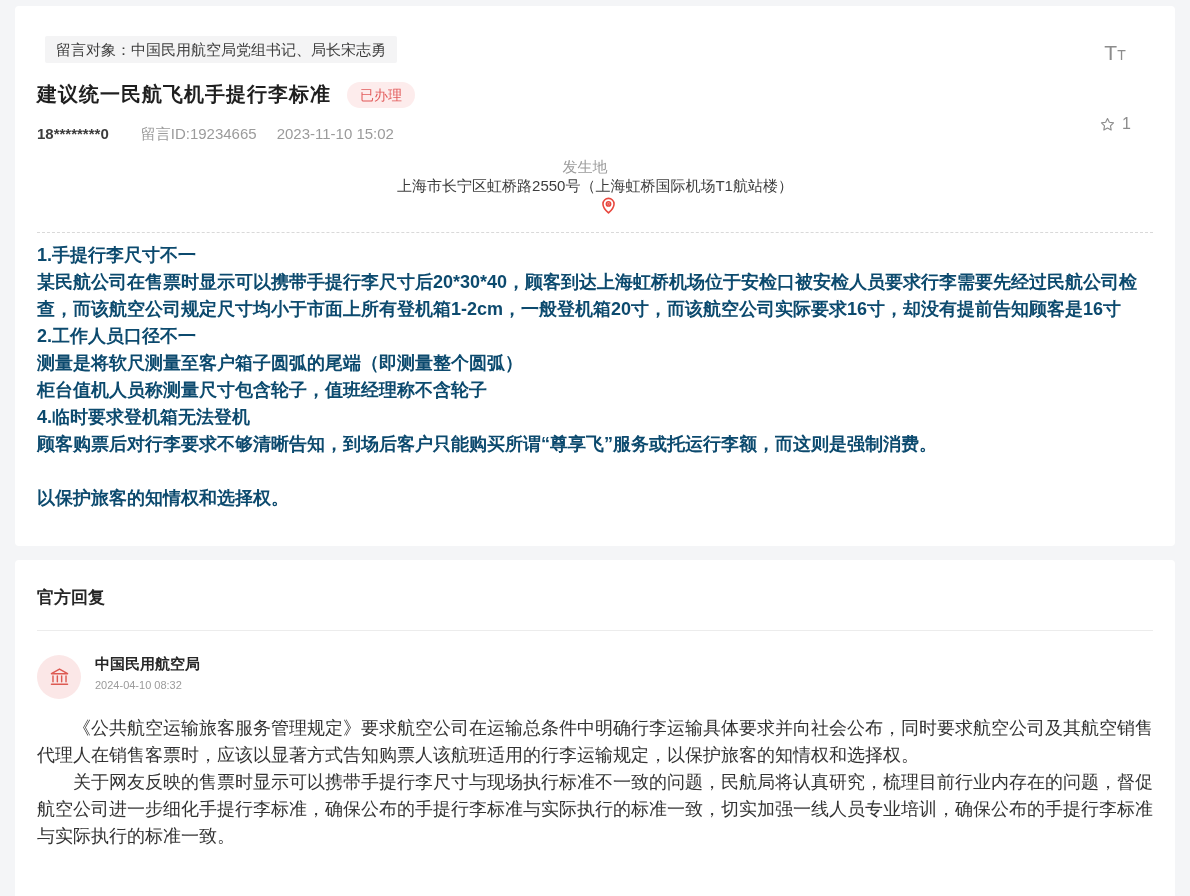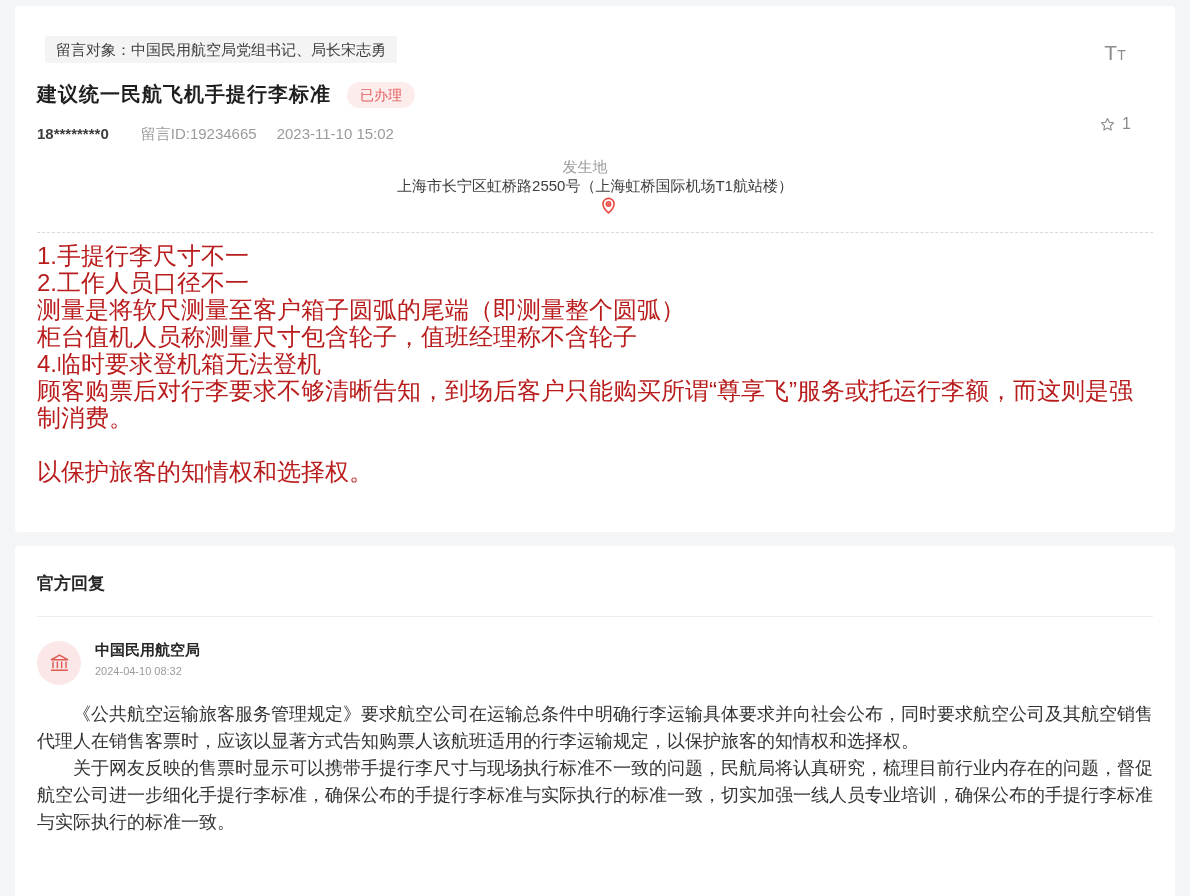--- a/index.html
+++ b/index.html
@@ -82,23 +82,24 @@
   }
   .loc-label { color: var(--meta-gray, #9b9b9b); margin-right: 20px; }
   .loc-value { color: #3d3d3d; }
   .pin-icon { margin-left: 26px; display: inline-flex; cursor: pointer; }
   .dashed-divider {
     border: none;
     border-top: 1px dashed #d9d9d9;
     margin: 17px 0 9px;
   }
   .message-body {
-    font-size: 24px;
+    font-size: 18px;
     line-height: 27px;
-    color: #b91c1c;
+    color: #0c4a6e;
+    font-weight: bold;
   }
   .reply-card {
     margin-top: 14px;
     padding: 26px 22px 35px;
     min-height: 350px;
     border-radius: 4px 4px 0 0;
   }
   .reply-section-title {
     margin: 0;
     font-size: 17px;
@@ -174,20 +175,21 @@
           <circle cx="12" cy="10" r="2.7"></circle>
           <circle cx="12" cy="10" r="0.6" fill="#e8483f"></circle>
         </svg>
       </span>
     </div>
 
     <hr class="dashed-divider">
 
     <div class="message-body">
         <div>1.手提行李尺寸不一</div>
+        <div>某民航公司在售票时显示可以携带手提行李尺寸后20*30*40，顾客到达上海虹桥机场位于安检口被安检人员要求行李需要先经过民航公司检查，而该航空公司规定尺寸均小于市面上所有登机箱1-2cm，一般登机箱20寸，而该航空公司实际要求16寸，却没有提前告知顾客是16寸</div>
         <div>2.工作人员口径不一</div>
         <div>测量是将软尺测量至客户箱子圆弧的尾端（即测量整个圆弧）</div>
         <div>柜台值机人员称测量尺寸包含轮子，值班经理称不含轮子</div>
         <div>4.临时要求登机箱无法登机</div>
         <div>顾客购票后对行李要求不够清晰告知，到场后客户只能购买所谓“尊享飞”服务或托运行李额，而这则是强制消费。</div>
         <div>&nbsp;</div>
         <div>以保护旅客的知情权和选择权。</div>
       </div>
   </section>
 

